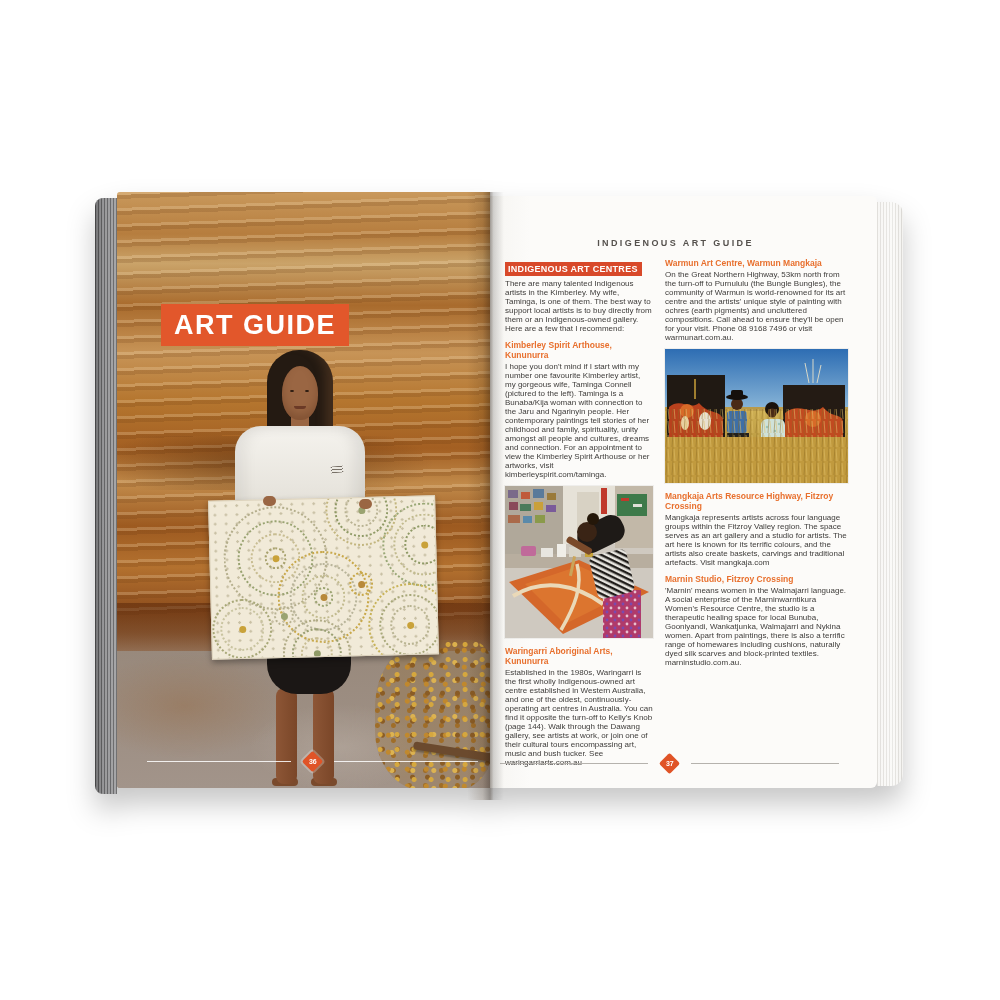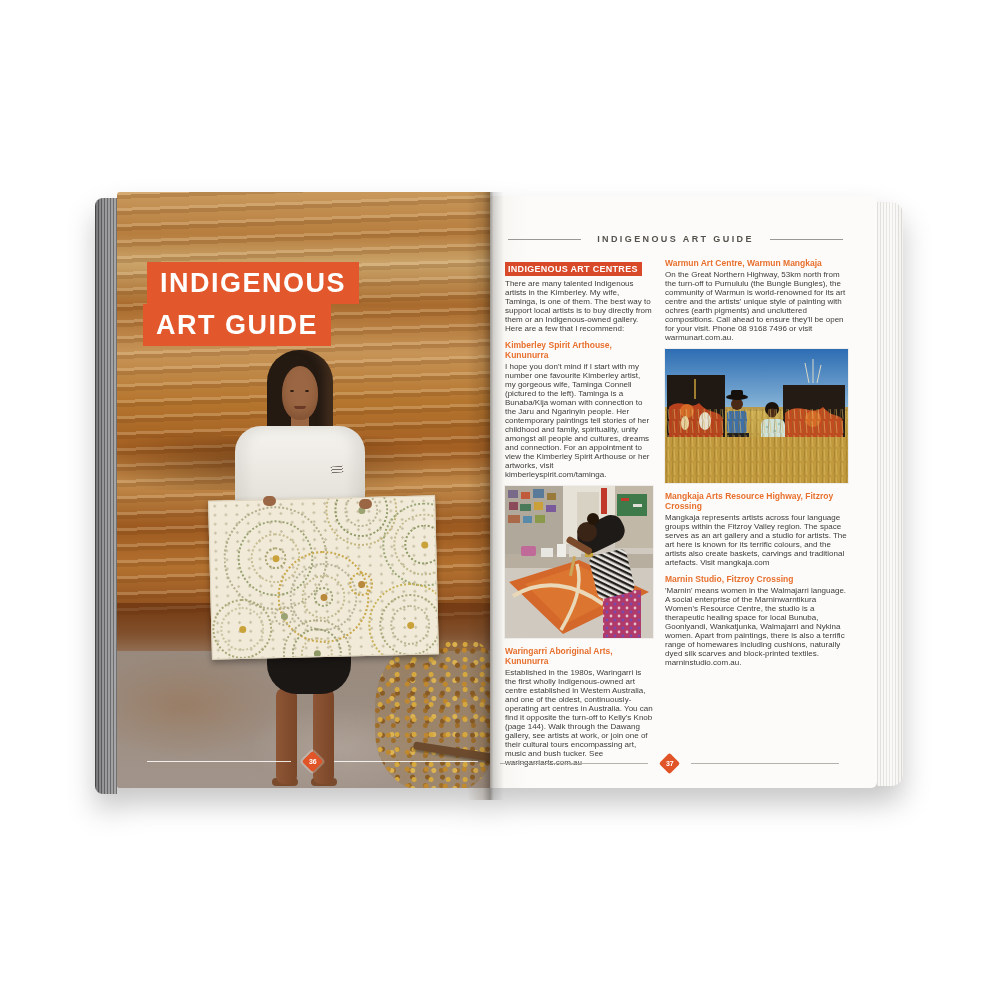--- a/index.html
+++ b/index.html
@@ -95,39 +95,39 @@
   .ring { position:absolute; border-radius:50%; border:2px dotted #aaa; }
   .core { position:absolute; width:7px; height:7px; border-radius:50%; }
   .hand { position:absolute; width:13px; height:10px; background:#9a6643; border-radius:5px; z-index:6; }
   .hand.l{left:146px; top:304px;} .hand.r{left:242px; top:307px;}
 
   
   .title-block { position:absolute; z-index:10; background:#e2572b; color:#ffffff;
           font-weight:bold; font-size:27px; letter-spacing:1.5px; line-height:1;
           padding:8px 13px 7px 13px; }
   .tb1 { left:30px; top:70px; }
-  .tb2 { left:26px; top:112px; }
+  .tb2 { left:44px; top:112px; }
 
   
   .pfoot { position:absolute; display:flex; align-items:center; z-index:12; }
   .pfoot .fline { flex:1; height:1px; }
   .pfoot-left { left:30px; right:12px; top:562px; }
   .pfoot-left .fline { background:rgba(255,255,255,.85); }
   .pfoot-right { left:10px; right:38px; top:560px; }
   .pfoot-right .fline { background:#b5b2ad; }
   .diamond { width:15px; height:15px; background:#e05427; border-radius:2px; transform:rotate(45deg);
           margin:0 14px; display:flex; align-items:center; justify-content:center;
           box-shadow:0 0 0 2px rgba(255,255,255,.25); }
   .diamond span { transform:rotate(-45deg); color:#fff; font-size:7px; font-weight:bold; }
 
   
   .page-right { position:absolute; left:395px; top:4px; width:387px; height:592px;
           background:linear-gradient(90deg,#eceae6 0, #f8f7f4 14px, #fcfbf9 40px, #fcfbf9);
           border-radius:0 6px 6px 0; }
-  .run-head { position:absolute; left:18px; right:34px; top:38px; display:flex; align-items:center; gap:16px; }
+  .run-head { position:absolute; left:18px; right:34px; top:38px; display:flex; align-items:center; gap:4px;flex-direction:column; }
   .run-head .hline { flex:1; height:1px; background:#9a9894; }
   .run-head .ht { font-size:9px; font-weight:bold; letter-spacing:2.4px; color:#55514d; white-space:nowrap; }
   .cols { position:absolute; left:15px; top:62px; display:flex; gap:12px; }
   .col1 { width:148px; }
   .col2 { width:183px; }
   .centres-box { display:inline-block; background:#d8492a; color:#ffffff; font-weight:bold;
           font-size:9px; letter-spacing:.3px; padding:2px 4px 2px 3px; margin-bottom:3px; }
   .body-p { font-size:8px; line-height:9px; color:#3e3c3a; margin-bottom:7px; }
   .subhead { font-size:8.5px; line-height:10px; font-weight:bold; color:#e8702e; margin:2px 0 2px 0; }
   .photo { display:block; margin:3px 0 8px 0; box-shadow:0 0 0 1px rgba(0,0,0,.05); }
@@ -195,21 +195,20 @@
           <div class="ring" style="height: 40.32px; width: 40.32px; left: 177.84px; top: 107.84px; border-color: rgb(185, 180, 146);"></div>
           <div class="core" style="left: 194.5px; top: 124.5px; background: rgb(201, 162, 58);"></div>
           <div class="ring" style="height: 24px; width: 24px; left: 138px; top: 74px; border-color: rgb(200, 168, 74);"></div>
           <div class="core" style="left: 146.5px; top: 82.5px; background: rgb(184, 137, 58);"></div>
           <div class="ring" style="height: 20px; width: 20px; left: 62px; top: 106px; border-color: rgb(184, 178, 146);"></div>
           <div class="core" style="left: 68.5px; top: 112.5px; background: rgb(154, 163, 113);"></div>
         </div>
       <div class="hand l"></div>
       <div class="hand r"></div>
 
-      <div class="title-block tb1">INDIGENOUS</div>
       <div class="title-block tb2">ART GUIDE</div>
 
       <div class="pfoot pfoot-left">
         <div class="fline"></div>
         <div class="diamond">
           <span>36</span>
         </div>
         <div class="fline"></div>
       </div>
     </div>

